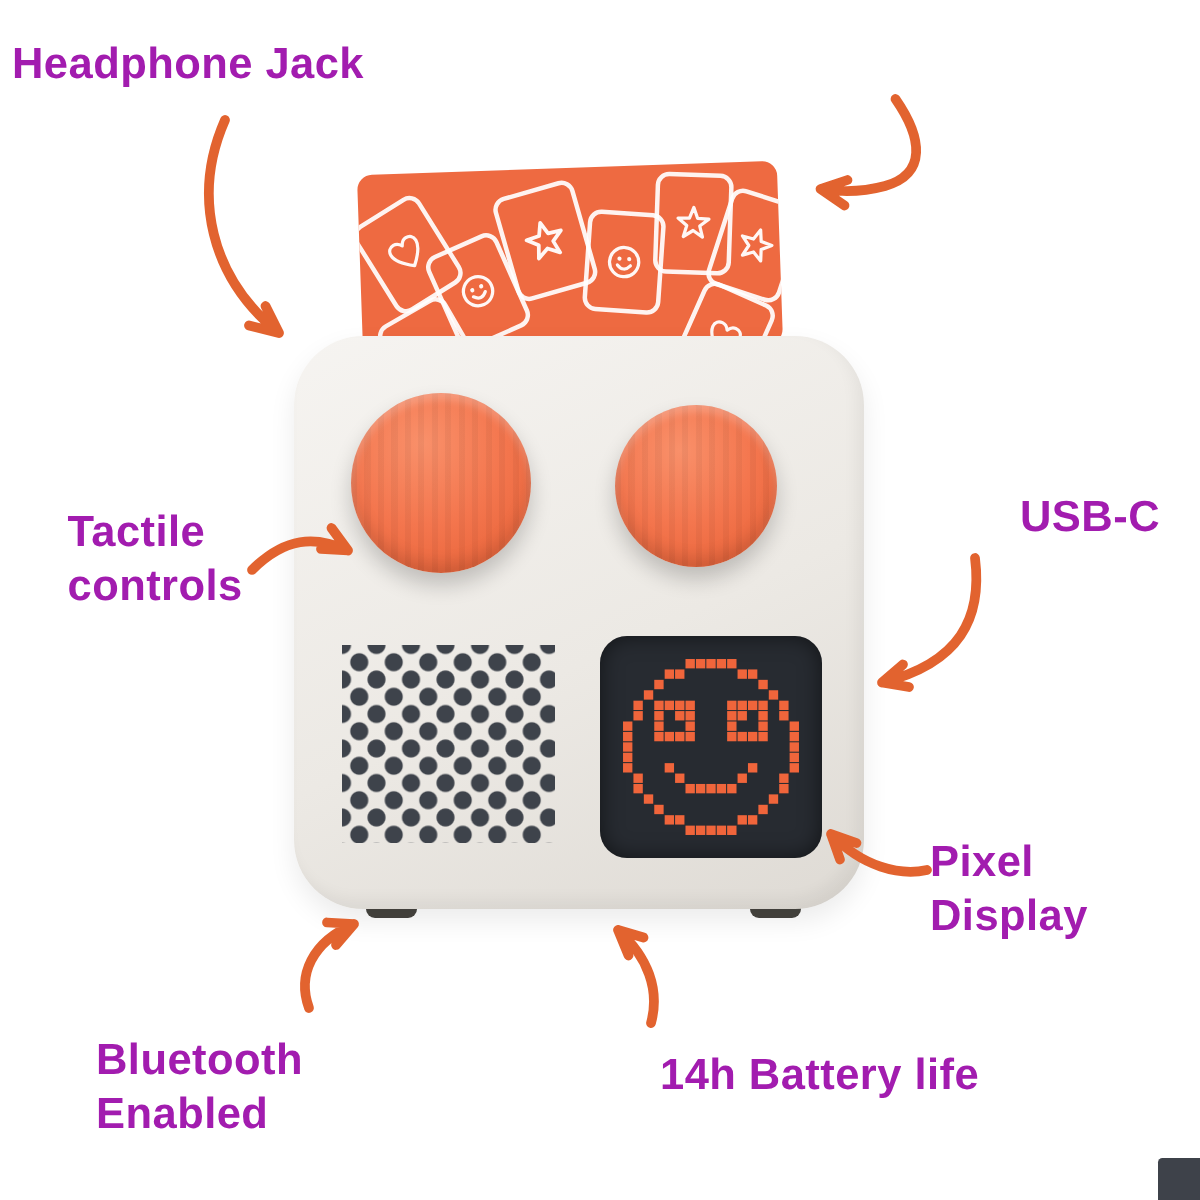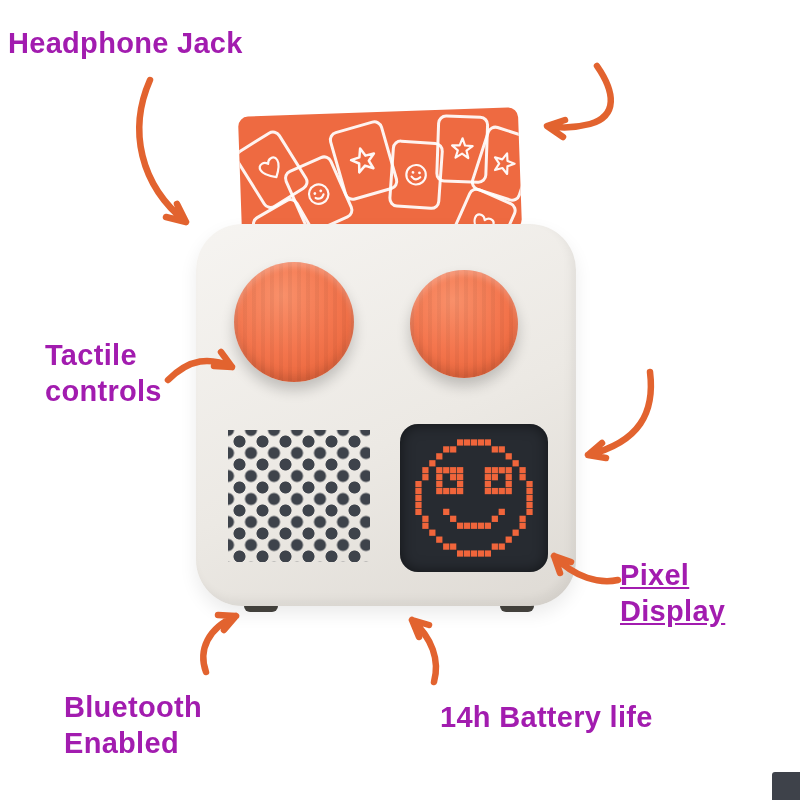--- a/index.html
+++ b/index.html
@@ -10,21 +10,21 @@
 
   
   .lbl {
     position: absolute; color: #a21caf; font-weight: 700;
     font-size: 29px; line-height: 1.24; letter-spacing: .3px;
   }
   .lbl-headphone { left: 8px;   top: 26px;  width: 300px; }
   .lbl-audiocards{ left: 498px; top: 12px;  width: 260px; }
   .lbl-tactile   { left: 4px;  top: 338px; width: 125px; margin-left: 41px; }
   .lbl-usbc      { left: 680px; top: 328px; width: 120px; }
-  .lbl-pixel     { left: 620px; top: 558px; width: 135px; text-decoration: underline; }
+  .lbl-pixel     { left: 620px; top: 558px; width: 135px; }
   .lbl-bluetooth { left: 46px;  top: 690px; width: 185px; margin-left: 18px; }
   .lbl-battery   { left: 440px; top: 700px; width: 300px; }
 
   
   .arrows { position: absolute; left: 0; top: 0; width: 800px; height: 800px; z-index: 6; pointer-events: none; }
   .arrows path { stroke: #E2632F; stroke-width: 6.5; fill: none; stroke-linecap: round; stroke-linejoin: round; }
 
   
   .card-panel {
     position: absolute; left: 240px; top: 112px; width: 280px; height: 122px;
@@ -95,20 +95,21 @@
     background: #3E424A; border-top-left-radius: 3px; z-index: 8;
   }
 </style>
 </head>
 <body>
 
 <div class="canvas">
 
   <div class="lbl lbl-headphone">Headphone Jack</div>
   <div class="lbl lbl-tactile">Tactile controls</div>
+  <div class="lbl lbl-usbc">USB-C</div>
   <div class="lbl lbl-pixel">Pixel Display</div>
   <div class="lbl lbl-bluetooth">Bluetooth Enabled</div>
   <div class="lbl lbl-battery">14h Battery life</div>
 
   <div class="card-panel">
     <div class="card card-1">
       <svg viewBox="0 0 24 24">
           <path d="M12 20 C5 14 3 10 3 7 C3 4 5 2.5 7.5 2.5 C9.6 2.5 11 3.8 12 5.6 C13 3.8 14.4 2.5 16.5 2.5 C19 2.5 21 4 21 7 C21 10 19 14 12 20 Z"></path>
         </svg>
     </div>

